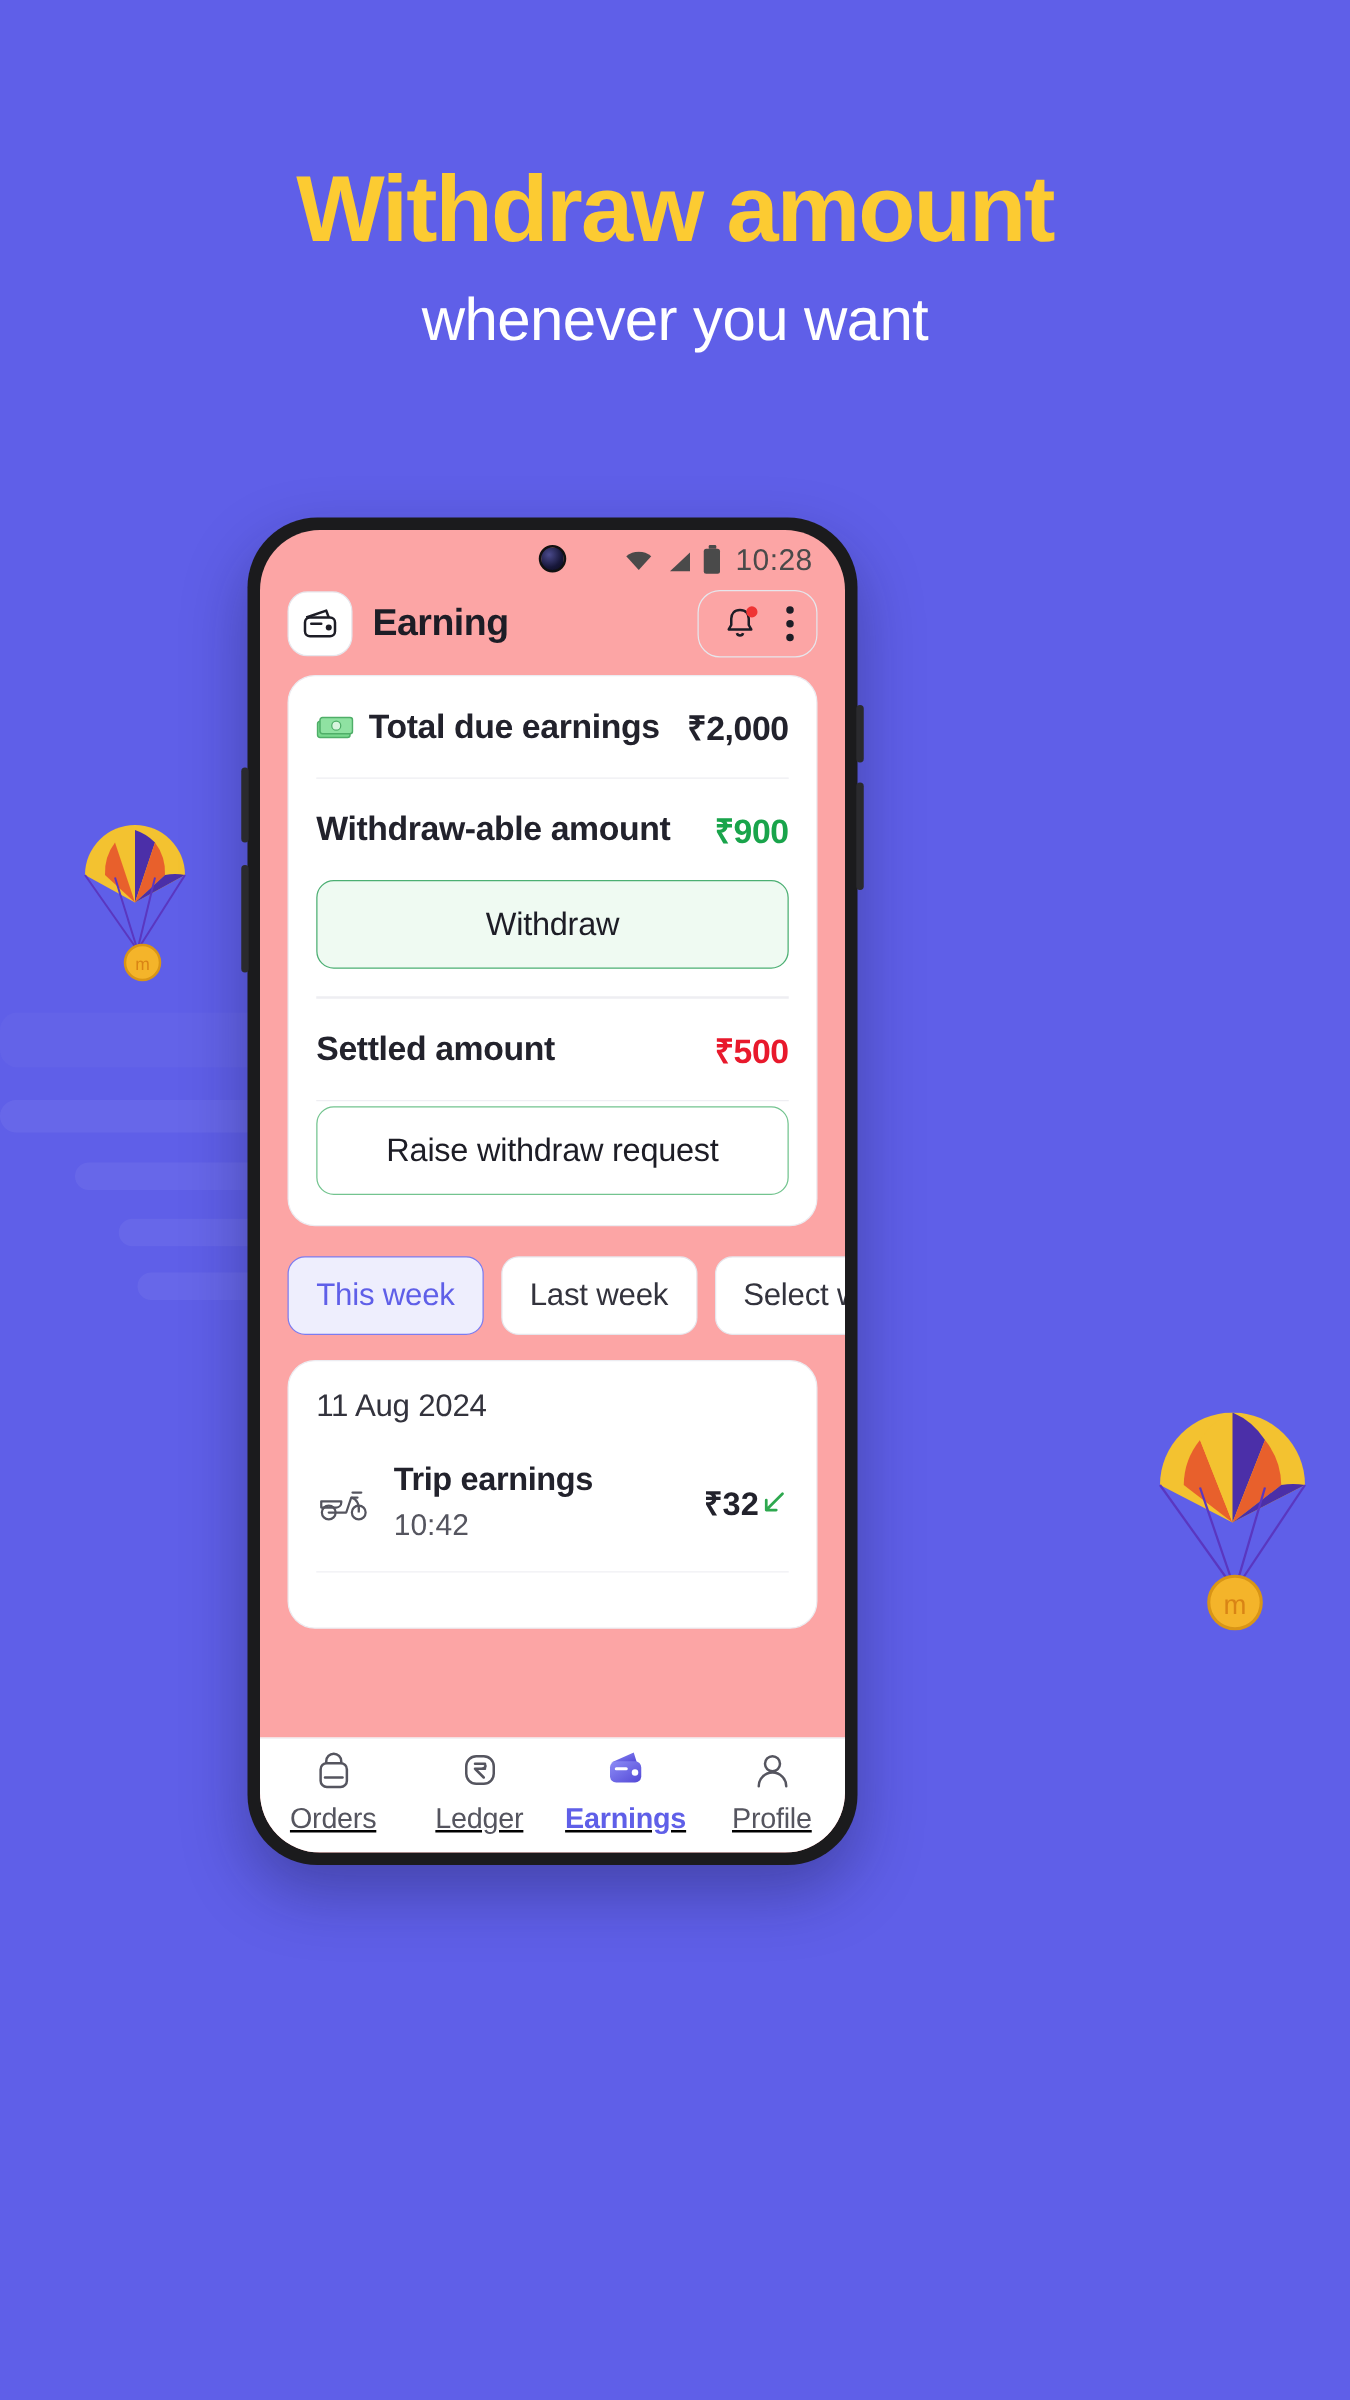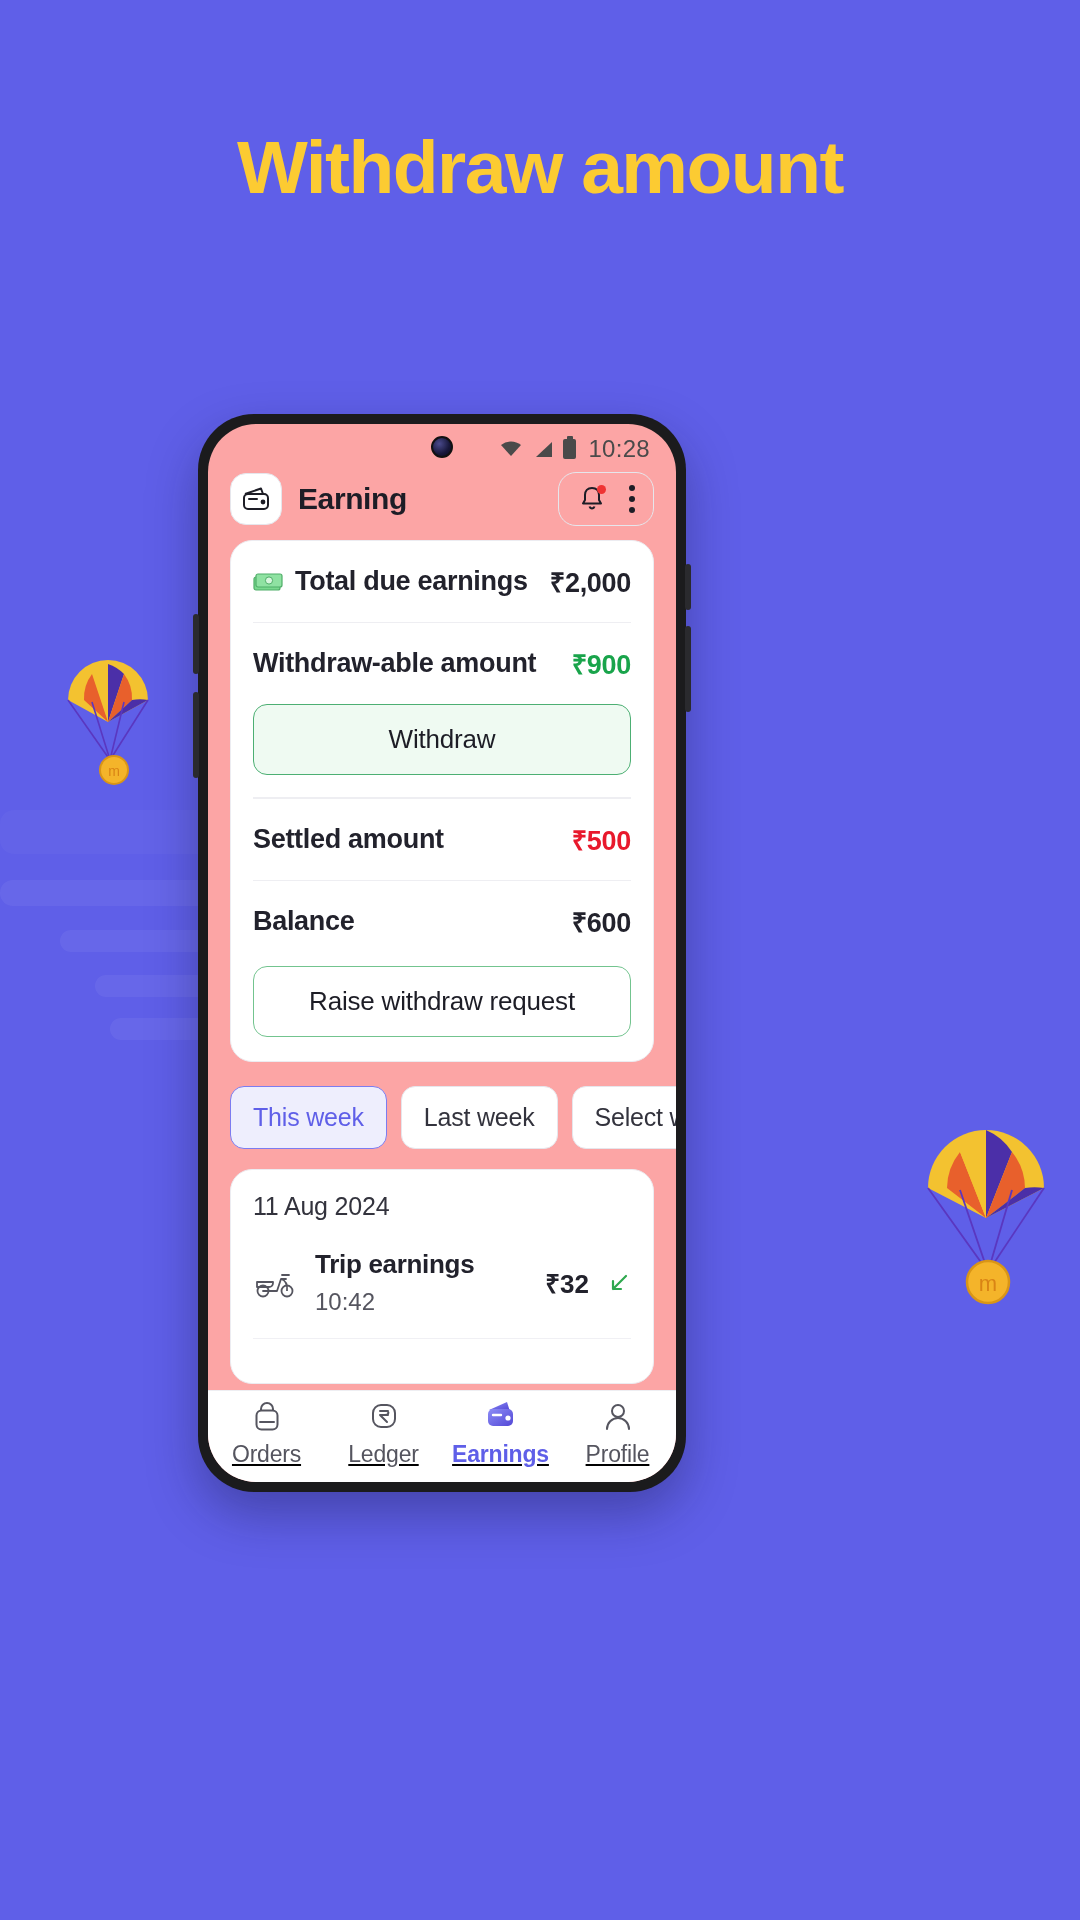--- a/index.html
+++ b/index.html
@@ -137,21 +137,21 @@
   
   .txcard { border:1.6px solid #ececf1; border-radius:22px; background:#fff; padding:0 22px; }
   .txdate { font-size:25px; color:#33333d; padding:22px 0 6px 0; letter-spacing:-.2px;}
   .tx {
     display:flex; align-items:center; gap:18px; padding:22px 0;
   }
   .tx + .tx { border-top:1.4px solid #f0f0f4; }
   .tx-txt { display:flex; flex-direction:column; gap:8px; }
   .tx-title { font-size:26px; font-weight:bold; color:#22222c; letter-spacing:-.3px; }
   .tx-time  { font-size:24px; color:#55555f; }
-  .tx-right { margin-left:auto; display:flex; align-items:center; gap:18px; }
+  .tx-right { margin-left:auto; display:flex; align-items:center; gap:0; }
   .tx-amt   { font-size:26px; font-weight:bold; color:#22222c; }
 
   
   .bottomnav {
     flex:none; height:92px; background:#fff; border-top:1.4px solid #eeeef2;
     display:flex; align-items:center; justify-content:space-around; padding-bottom:6px;
   }
   .nav { display:flex; flex-direction:column; align-items:center; gap:8px; width:110px;text-decoration:underline; }
   .nav span { font-size:23px; color:#55555f; letter-spacing:-.2px;}
   .nav.active span { color:#5F5FE8; font-weight:bold; }
@@ -165,20 +165,21 @@
 <body>
 
 <div class="bg-blob bg-b5"></div>
 <div class="bg-blob bg-b1"></div>
 <div class="bg-blob bg-b2"></div>
 <div class="bg-blob bg-b3"></div>
 <div class="bg-blob bg-b4"></div>
 
 <div class="headline-wrap">
   <div class="headline">Withdraw amount</div>
+  <div class="subhead">whenever you want</div>
 </div>
 
 <div class="para p-left">
   <svg width="92" height="130" viewBox="0 0 92 130">
     <path d="M6 40 A40 40 0 0 1 86 40 L46 62 Z" fill="#F3C230"></path>
     <path d="M22 40 A40 40 0 0 1 30 14 L46 62 Z" fill="#E8602C"></path>
     <path d="M46 4 A40 40 0 0 1 62 14 L46 62 Z" fill="#4B2FA8"></path>
     <path d="M62 14 A40 40 0 0 1 70 40 L46 62 Z" fill="#E8602C"></path>
     <path d="M70 40 A40 40 0 0 1 86 40 L46 62 Z" fill="#4B2FA8"></path>
     <g stroke="#5a37c0" stroke-width="1.6" fill="none">
@@ -284,24 +285,20 @@
         <div class="hr"></div>
 
         <div class="row">
           <div class="row-label">Settled amount</div>
           <div class="row-value v-red">₹500</div>
         </div>
 
 
         <div class="hr"></div>
 
-        <div class="row">
-          <div class="row-label">Balance</div>
-          <div class="row-value">₹600</div>
-        </div>
 
         <button class="btn-out-green">Raise withdraw request</button>
       </div>
 
       <div class="chips">
         <div class="chip active">
           <span>This week</span>
         </div>
         <div class="chip">
           <span>Last week</span>

